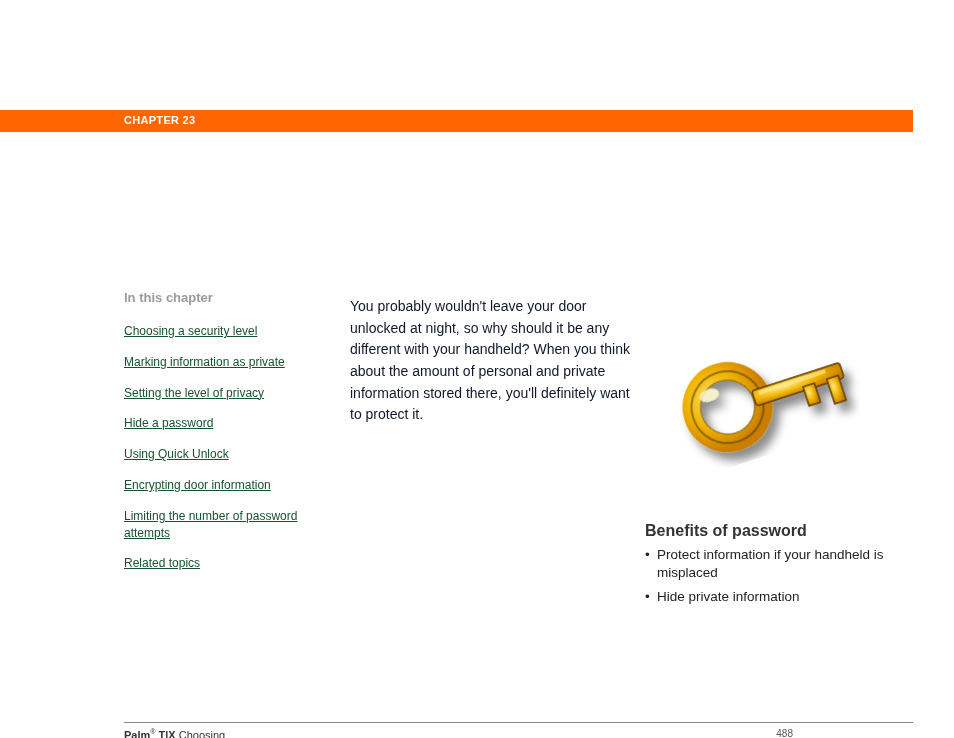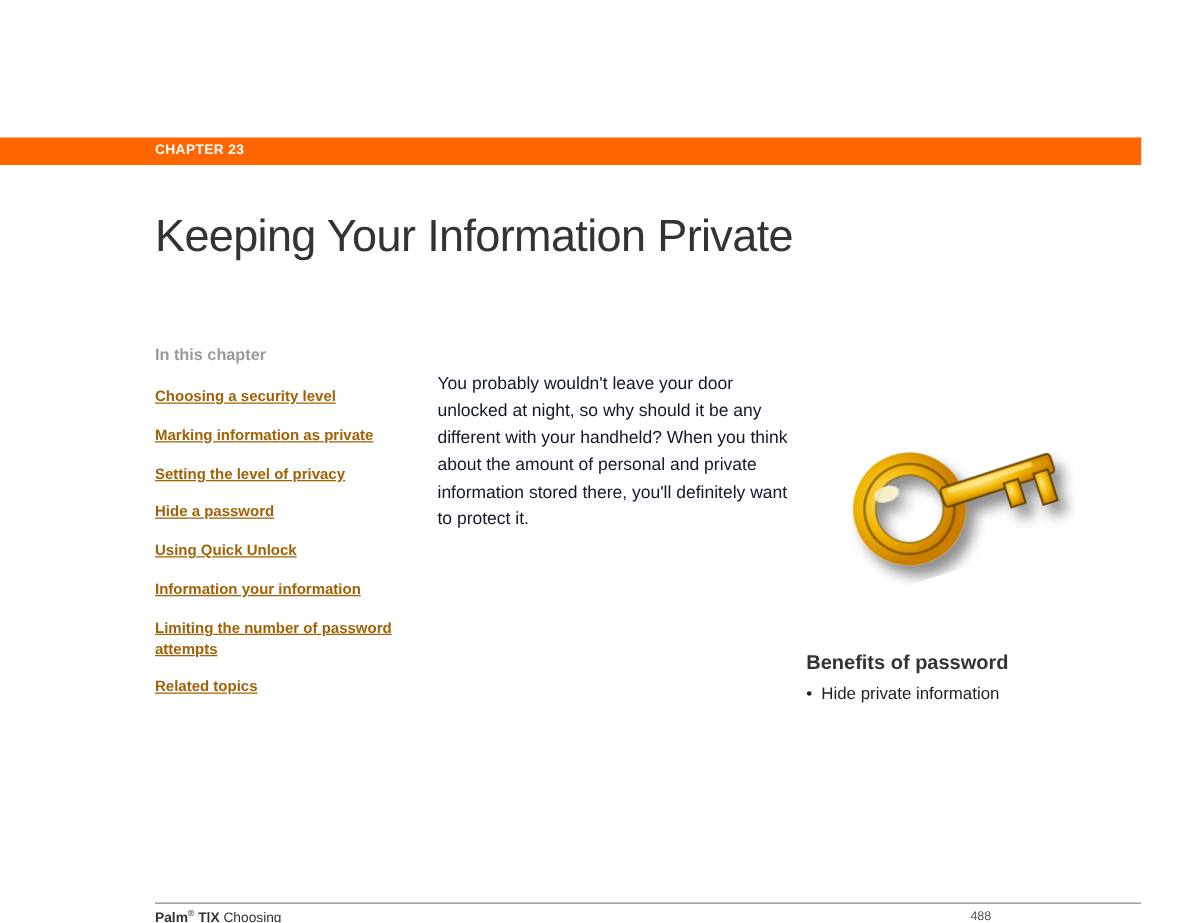--- a/index.html
+++ b/index.html
@@ -41,35 +41,35 @@
     position: absolute;
     top: 136px;
     left: 124px;
     font-size: 36px;
     font-weight: 400;
     color: #333;
     letter-spacing: -0.5px;
   }
   .sidebar {
     position: absolute;
-    top: 244px;
+    top: 258px;
     left: 124px;
     width: 190px;
   }
   .sidebar-heading {
     font-size: 13px;
     font-weight: 700;
     color: #9a9a9a;
     margin-bottom: 18px;
   }
   .toc-link {
     display: block;
     font-size: 12px;
-    font-weight: 700;
-    color: #a16207;
+    font-weight: 400;
+    color: #14532d;
     text-decoration: underline;
     margin-bottom: 14px;
     line-height: 1.4;
     cursor: pointer;
   }
   .intro-text {
     position: absolute;
     top: 264px;
     left: 350px;
     width: 280px;
@@ -140,30 +140,29 @@
   }
 </style>
 </head>
 <body>
 
 <div class="page">
 
   <div class="orange-bar"></div>
   <div class="chapter-label">CHAPTER 23</div>
 
-  <h1 class="title">Keeping Your Information Private</h1>
 
   <div class="sidebar">
     <div class="sidebar-heading">In this chapter</div>
     <a class="toc-link">Choosing a security level</a>
     <a class="toc-link">Marking information as private</a>
     <a class="toc-link">Setting the level of privacy</a>
     <a class="toc-link">Hide a password</a>
     <a class="toc-link">Using Quick Unlock</a>
-    <a class="toc-link">Information your information</a>
+    <a class="toc-link">Encrypting door information</a>
     <a class="toc-link">Limiting the number of password attempts</a>
     <a class="toc-link">Related topics</a>
   </div>
 
   <div class="intro-text">You probably wouldn't leave your door unlocked at night, so why should it be any different with your handheld? When you think about the amount of personal and private information stored there, you'll definitely want to protect it.</div>
 
   <div class="key-wrapper">
     <svg viewBox="0 0 200 180" width="200" height="180">
       <defs>
         <radialGradient id="gold" cx="35%" cy="35%" r="70%">
@@ -189,20 +188,21 @@
 
         <ellipse cx="48" cy="85" rx="10" ry="6" fill="#fff7cc" opacity="0.8"></ellipse>
         <rect x="96" y="96" width="70" height="4" fill="#fff0a0" opacity="0.6"></rect>
       </g>
     </svg>
   </div>
 
   <div class="benefits">
     <div class="benefits-heading">Benefits of password</div>
     <ul>
+      <li>Protect information if your handheld is misplaced</li>
       <li>Hide private information</li>
     </ul>
   </div>
 
   <div class="footer-rule"></div>
   <div class="footer-left">
     <span class="brand">Palm</span><sup>®</sup><span class="brand"> T|X</span><span> Choosing</span>
   </div>
   <div class="footer-right">488</div>
 

